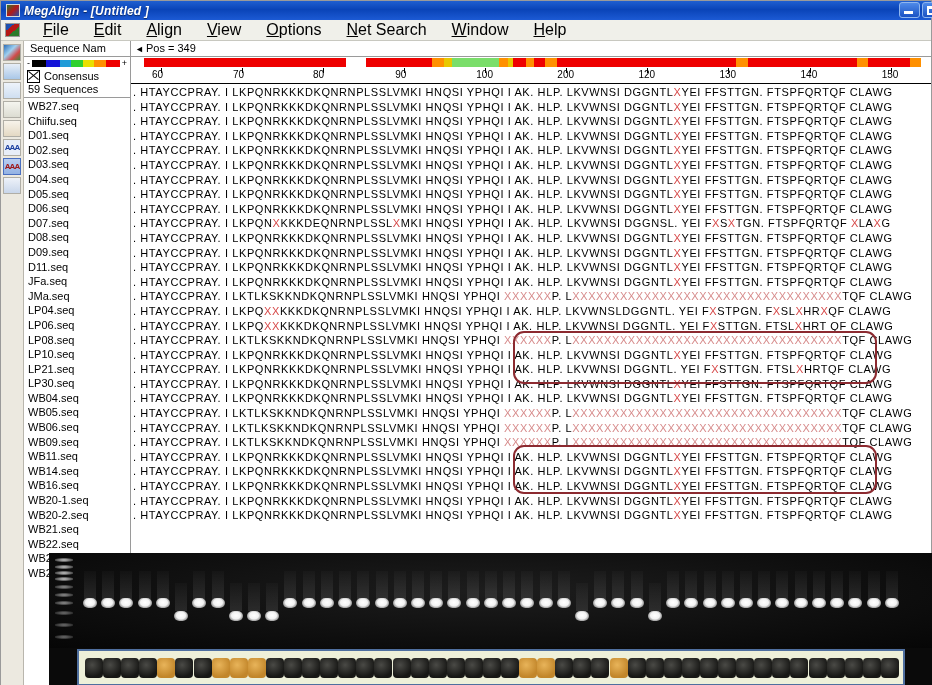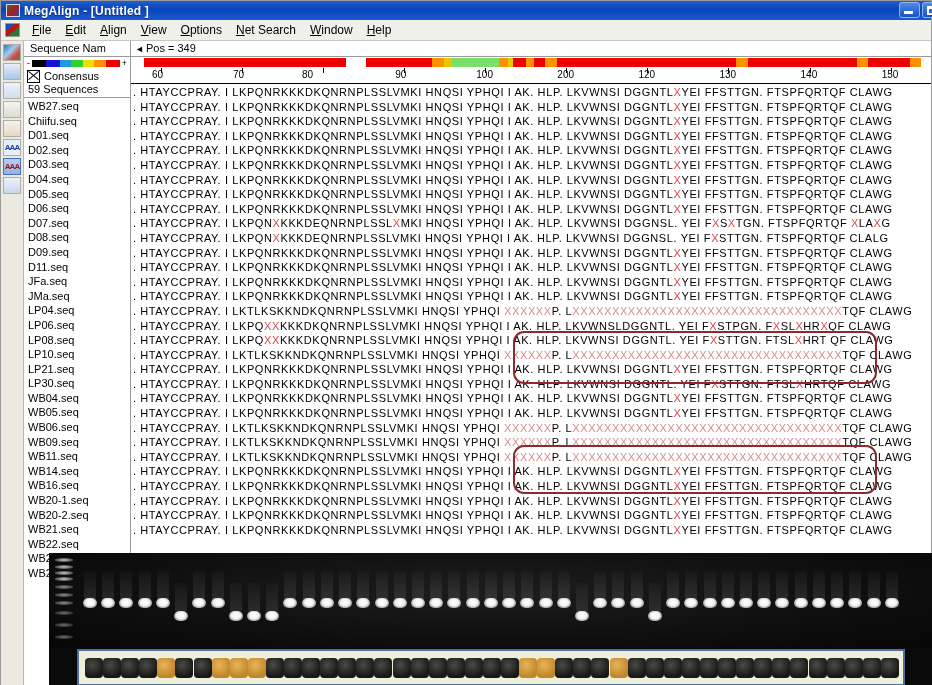--- a/index.html
+++ b/index.html
@@ -5,40 +5,40 @@
   html,body{margin:0;padding:0;background:#fff;}
   body{width:932px;height:685px;position:relative;overflow:hidden;
        font-family:"Liberation Sans","DejaVu Sans",sans-serif;}
 
   
   #app{position:absolute;left:0;top:0;width:932px;height:685px;
        border:1px solid #9a9a9a;box-sizing:border-box;background:#fff;}
 
   
   .titlebar{height:19px;background:linear-gradient(180deg,#1f5fd0 0%,#0a44b8 45%,#1c5ad4 100%);
-            display:flex;align-items:center;padding:0 2px;color:#fff;position:relative;}
+            display:flex;align-items:center;padding:0 2px;color:#fff;position:relative;font-style:italic;}
   .titlebar .tb-icon{width:14px;height:13px;margin:0 4px 0 3px;flex:none;
       background:linear-gradient(135deg,#2b7a2b,#b41818 50%,#1d4fb0);
       border:1px solid #d8d8d8;box-sizing:border-box;}
   .titlebar .tb-title{font-size:12px;font-weight:bold;letter-spacing:.2px;
       text-shadow:0 1px 1px rgba(0,0,0,.5);white-space:nowrap;}
   .tb-btns{position:absolute;right:-12px;top:1px;display:flex;gap:2px;}
   .tb-btn{width:21px;height:16px;border:1px solid #8fb6ef;border-radius:3px;
       background:linear-gradient(180deg,#4f8ae8,#1a52c4);position:relative;box-sizing:border-box;}
   .tb-btn i{position:absolute;display:block;background:#fff;}
   .tb-btn.min i{left:4px;bottom:3px;width:9px;height:3px;}
   .tb-btn.max i{left:4px;top:3px;width:10px;height:9px;background:none;border:2px solid #fff;border-top-width:3px;box-sizing:border-box;}
 
   
   .menubar{height:20px;background:#f0f0ea;display:flex;align-items:center;
            border-bottom:1px solid #c8c8c0;padding-left:2px;position:relative;}
   .menubar .mb-icon{width:15px;height:14px;margin:0 5px 0 2px;flex:none;
       background:linear-gradient(140deg,#1d4fb0 0 30%,#b41818 30% 60%,#2b7a2b 60% 100%);
       border:1px solid #999;box-sizing:border-box;}
-  .menu-item{font-size:12px;color:#000;padding:1px 7px;cursor:default;white-space:nowrap;}
+  .menu-item{font-size:16px;color:#000;padding:1px 7px;cursor:default;white-space:nowrap;margin-left:11px;}
   .menu-item .u{text-decoration:underline;}
 
   
   .workarea{display:flex;height:645px;}
 
   
   .vtool{width:22px;background:#ece9e0;border-right:1px solid #b9b6ad;
          padding-top:2px;flex:none;}
   .vicon{width:18px;height:17px;margin:1px auto 2px auto;border:1px solid #b0aea6;
          box-sizing:border-box;display:block;position:relative;overflow:hidden;}
@@ -243,21 +243,21 @@
             <span style="width: 1.36585%; background: rgb(255, 144, 0);"></span>
             <span style="width: 0.97561%; background: rgb(255, 255, 255);"></span>
           </div>
       </div>
       <div class="ruler" id="ruler">
           <span class="tick" style="left: 30px;"></span>
           <span class="tickno" style="left: 21px;">60</span>
           <span class="tick" style="left: 111.07px;"></span>
           <span class="tickno" style="left: 102.07px;">70</span>
           <span class="tick" style="left: 192.139px;"></span>
-          <span class="tickno" style="left: 171px;">80</span>
+          <span class="tickno" style="left: 182px;">80</span>
           <span class="tick" style="left: 273.209px;"></span>
           <span class="tickno" style="left: 264.209px;">90</span>
           <span class="tick" style="left: 354.278px;"></span>
           <span class="tickno" style="left: 345.278px;">100</span>
           <span class="tick" style="left: 435.348px;"></span>
           <span class="tickno" style="left: 426.348px;">200</span>
           <span class="tick" style="left: 516.417px;"></span>
           <span class="tickno" style="left: 507.417px;">120</span>
           <span class="tick" style="left: 597.487px;"></span>
           <span class="tickno" style="left: 588.487px;">130</span>
@@ -270,21 +270,20 @@
           <div class="seqrow">. HTAYCCPRAY. I LKPQNRKKKDKQNRNPLSSLVMKI HNQSI YPHQI I AK. HLP. LKVWNSI DGGNTL<span class="x">X</span>YEI FFSTTGN. FTSPFQRTQF CLAWG</div>
           <div class="seqrow">. HTAYCCPRAY. I LKPQNRKKKDKQNRNPLSSLVMKI HNQSI YPHQI I AK. HLP. LKVWNSI DGGNTL<span class="x">X</span>YEI FFSTTGN. FTSPFQRTQF CLAWG</div>
           <div class="seqrow">. HTAYCCPRAY. I LKPQNRKKKDKQNRNPLSSLVMKI HNQSI YPHQI I AK. HLP. LKVWNSI DGGNTL<span class="x">X</span>YEI FFSTTGN. FTSPFQRTQF CLAWG</div>
           <div class="seqrow">. HTAYCCPRAY. I LKPQNRKKKDKQNRNPLSSLVMKI HNQSI YPHQI I AK. HLP. LKVWNSI DGGNTL<span class="x">X</span>YEI FFSTTGN. FTSPFQRTQF CLAWG</div>
           <div class="seqrow">. HTAYCCPRAY. I LKPQNRKKKDKQNRNPLSSLVMKI HNQSI YPHQI I AK. HLP. LKVWNSI DGGNTL<span class="x">X</span>YEI FFSTTGN. FTSPFQRTQF CLAWG</div>
           <div class="seqrow">. HTAYCCPRAY. I LKPQNRKKKDKQNRNPLSSLVMKI HNQSI YPHQI I AK. HLP. LKVWNSI DGGNTL<span class="x">X</span>YEI FFSTTGN. FTSPFQRTQF CLAWG</div>
           <div class="seqrow">. HTAYCCPRAY. I LKPQNRKKKDKQNRNPLSSLVMKI HNQSI YPHQI I AK. HLP. LKVWNSI DGGNTL<span class="x">X</span>YEI FFSTTGN. FTSPFQRTQF CLAWG</div>
           <div class="seqrow">. HTAYCCPRAY. I LKPQNRKKKDKQNRNPLSSLVMKI HNQSI YPHQI I AK. HLP. LKVWNSI DGGNTL<span class="x">X</span>YEI FFSTTGN. FTSPFQRTQF CLAWG</div>
           <div class="seqrow">. HTAYCCPRAY. I LKPQNRKKKDKQNRNPLSSLVMKI HNQSI YPHQI I AK. HLP. LKVWNSI DGGNTL<span class="x">X</span>YEI FFSTTGN. FTSPFQRTQF CLAWG</div>
           <div class="seqrow">. HTAYCCPRAY. I LKPQN<span class="x">X</span>KKKDEQNRNPLSSL<span class="x">X</span>MKI HNQSI YPHQI I AK. HLP. LKVWNSI DGGNSL. YEI F<span class="x">X</span>S<span class="x">X</span>TGN. FTSPFQRTQF <span class="x">X</span>LA<span class="x">X</span>G</div>
-          <div class="seqrow">. HTAYCCPRAY. I LKPQN<span class="x">X</span>KKKDEQNRNPLSSLVMKI HNQSI YPHQI I AK. HLP. LKVWNSI DGGNSL. YEI F<span class="x">X</span>STTGN. FTSPFQRTQF CLALG</div>
           <div class="seqrow">. HTAYCCPRAY. I LKPQNRKKKDKQNRNPLSSLVMKI HNQSI YPHQI I AK. HLP. LKVWNSI DGGNTL<span class="x">X</span>YEI FFSTTGN. FTSPFQRTQF CLAWG</div>
           <div class="seqrow">. HTAYCCPRAY. I LKPQNRKKKDKQNRNPLSSLVMKI HNQSI YPHQI I AK. HLP. LKVWNSI DGGNTL<span class="x">X</span>YEI FFSTTGN. FTSPFQRTQF CLAWG</div>
           <div class="seqrow">. HTAYCCPRAY. I LKPQNRKKKDKQNRNPLSSLVMKI HNQSI YPHQI I AK. HLP. LKVWNSI DGGNTL<span class="x">X</span>YEI FFSTTGN. FTSPFQRTQF CLAWG</div>
           <div class="seqrow">. HTAYCCPRAY. I LKPQNRKKKDKQNRNPLSSLVMKI HNQSI YPHQI I AK. HLP. LKVWNSI DGGNTL<span class="x">X</span>YEI FFSTTGN. FTSPFQRTQF CLAWG</div>
           <div class="seqrow">. HTAYCCPRAY. I LKTLKSKKNDKQNRNPLSSLVMKI HNQSI YPHQI <span class="del">X</span><span class="del">X</span><span class="del">X</span><span class="del">X</span><span class="del">X</span><span class="del">X</span>P. L<span class="del">X</span><span class="del">X</span><span class="del">X</span><span class="del">X</span><span class="del">X</span><span class="del">X</span><span class="del">X</span><span class="del">X</span><span class="del">X</span><span class="del">X</span><span class="del">X</span><span class="del">X</span><span class="del">X</span><span class="del">X</span><span class="del">X</span><span class="del">X</span><span class="del">X</span><span class="del">X</span><span class="del">X</span><span class="del">X</span><span class="del">X</span><span class="del">X</span><span class="del">X</span><span class="del">X</span><span class="del">X</span><span class="del">X</span><span class="del">X</span><span class="del">X</span><span class="del">X</span><span class="del">X</span><span class="del">X</span><span class="del">X</span><span class="del">X</span><span class="del">X</span>TQF CLAWG</div>
           <div class="seqrow">. HTAYCCPRAY. I LKPQ<span class="x">X</span><span class="x">X</span>KKKDKQNRNPLSSLVMKI HNQSI YPHQI I AK. HLP. LKVWNSLDGGNTL. YEI F<span class="x">X</span>STPGN. F<span class="x">X</span>SL<span class="x">X</span>HR<span class="x">X</span>QF CLAWG</div>
           <div class="seqrow">. HTAYCCPRAY. I LKPQ<span class="x">X</span><span class="x">X</span>KKKDKQNRNPLSSLVMKI HNQSI YPHQI I AK. HLP. LKVWNSI DGGNTL. YEI F<span class="x">X</span>STTGN. FTSL<span class="x">X</span>HRT QF CLAWG</div>
           <div class="seqrow">. HTAYCCPRAY. I LKTLKSKKNDKQNRNPLSSLVMKI HNQSI YPHQI <span class="del">X</span><span class="del">X</span><span class="del">X</span><span class="del">X</span><span class="del">X</span><span class="del">X</span>P. L<span class="del">X</span><span class="del">X</span><span class="del">X</span><span class="del">X</span><span class="del">X</span><span class="del">X</span><span class="del">X</span><span class="del">X</span><span class="del">X</span><span class="del">X</span><span class="del">X</span><span class="del">X</span><span class="del">X</span><span class="del">X</span><span class="del">X</span><span class="del">X</span><span class="del">X</span><span class="del">X</span><span class="del">X</span><span class="del">X</span><span class="del">X</span><span class="del">X</span><span class="del">X</span><span class="del">X</span><span class="del">X</span><span class="del">X</span><span class="del">X</span><span class="del">X</span><span class="del">X</span><span class="del">X</span><span class="del">X</span><span class="del">X</span><span class="del">X</span><span class="del">X</span>TQF CLAWG</div>
           <div class="seqrow">. HTAYCCPRAY. I LKPQNRKKKDKQNRNPLSSLVMKI HNQSI YPHQI I AK. HLP. LKVWNSI DGGNTL<span class="x">X</span>YEI FFSTTGN. FTSPFQRTQF CLAWG</div>
           <div class="seqrow">. HTAYCCPRAY. I LKPQNRKKKDKQNRNPLSSLVMKI HNQSI YPHQI I AK. HLP. LKVWNSI DGGNTL. YEI F<span class="x">X</span>STTGN. FTSL<span class="x">X</span>HRTQF CLAWG</div>

